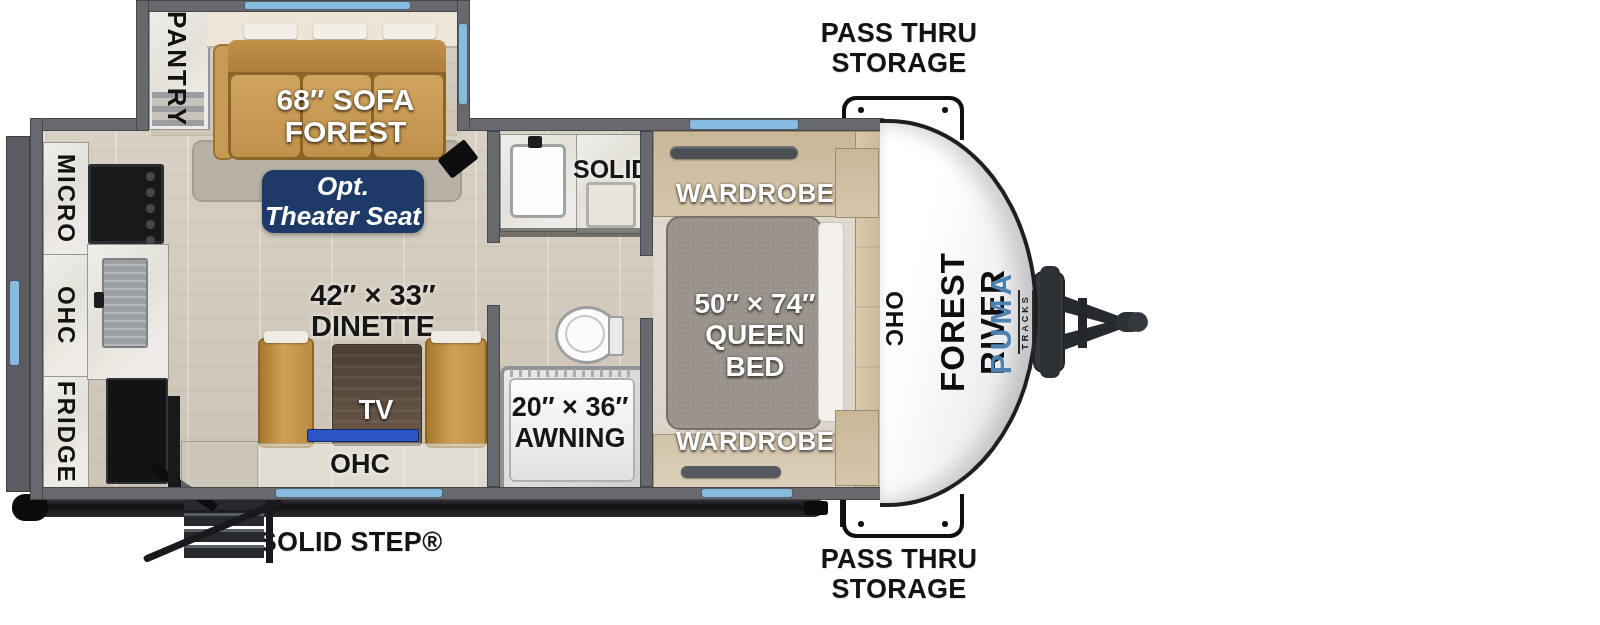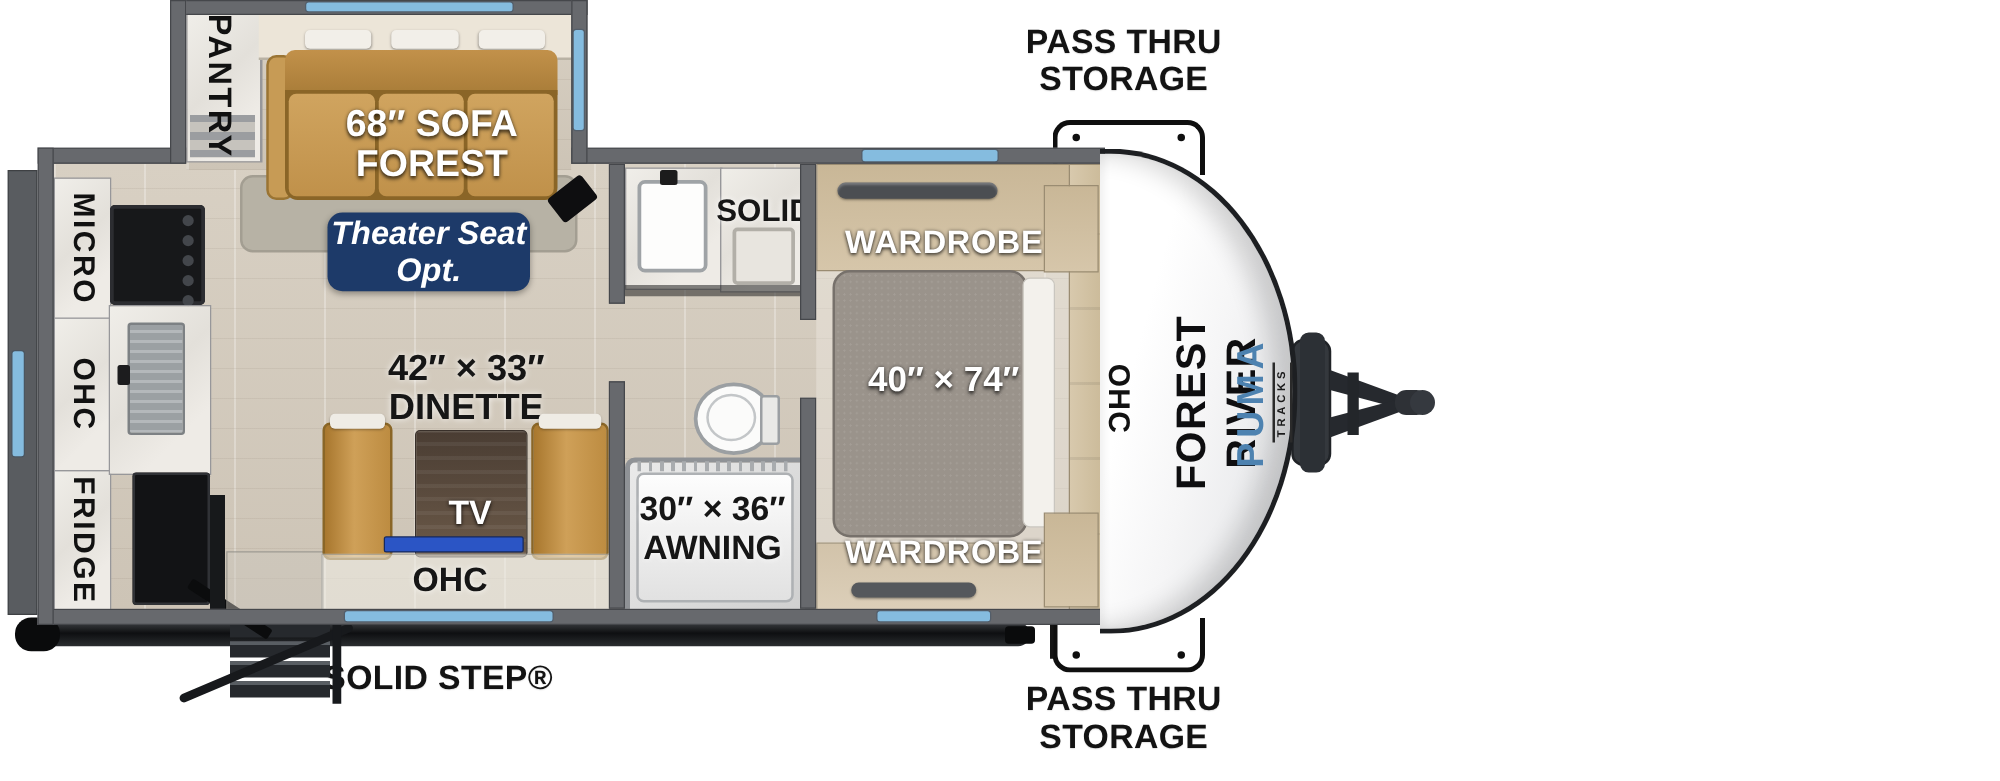--- a/index.html
+++ b/index.html
@@ -209,22 +209,22 @@
       <div class="sofa-seat"></div>
       <div class="sofa-seat"></div>
     </div>
   </div>
   <div class="abs" id="speaker"></div>
   <div class="lbl-w" id="sofa-label">
     <div>68″ SOFA</div>
     <div>FOREST</div>
   </div>
   <div class="abs" id="theater-badge">
+    <div>Opt.</div>
     <div>Theater Seat</div>
-    <div>Opt.</div>
   </div>
 
   <div class="kcab cabinet" id="kcab-micro">
     <span class="vtext">MICRO</span>
   </div>
   <div class="kcab cabinet" id="kcab-ohc">
     <span class="vtext">OHC</span>
   </div>
   <div class="kcab cabinet" id="kcab-fridge">
     <span class="vtext">FRIDGE</span>
@@ -263,33 +263,34 @@
   <div class="abs" id="linen-vent"></div>
   <div class="abs" id="under-cab"></div>
   <div class="lbl-b" id="linen-label">SOLID</div>
   <div class="abs" id="toilet-bowl"></div>
   <div class="abs" id="toilet-seat"></div>
   <div class="abs" id="toilet-tank"></div>
   <div class="abs" id="shower"></div>
   <div class="abs" id="shower-inner"></div>
   <div class="abs" id="shower-drain"></div>
   <div class="lbl-b" id="shower-label">
-    <div>30″ × 36″</div>
+    <div>20″ × 36″</div>
     <div>AWNING</div>
   </div>
 
   <div class="abs wood" id="wardrobe-top-band"></div>
   <div class="abs" id="wardrobe-top-rod"></div>
   <div class="lbl-w" id="wardrobe-top-label">WARDROBE</div>
   <div class="abs" id="wardrobe-bottom-band"></div>
   <div class="abs" id="wardrobe-bottom-rod"></div>
   <div class="abs" id="bed"></div>
   <div class="abs" id="bed-pillow"></div>
   <div class="lbl-w" id="bed-label">
-    <div>40″ × 74″</div>
+    <div>50″ × 74″</div>
+    <div>QUEEN BED</div>
   </div>
   <div class="lbl-w" id="wardrobe-bottom-label">WARDROBE</div>
   <div class="abs" id="bedhead-cab"></div>
   <div class="abs wood" id="bed-cab-tr"></div>
   <div class="abs wood" id="bed-cab-br"></div>
 
   <div class="wall" id="wall-top-a"></div>
   <div class="wall" id="wall-top-b"></div>
   <div class="wall" id="wall-bottom"></div>
   <div class="wall" id="wall-left"></div>

